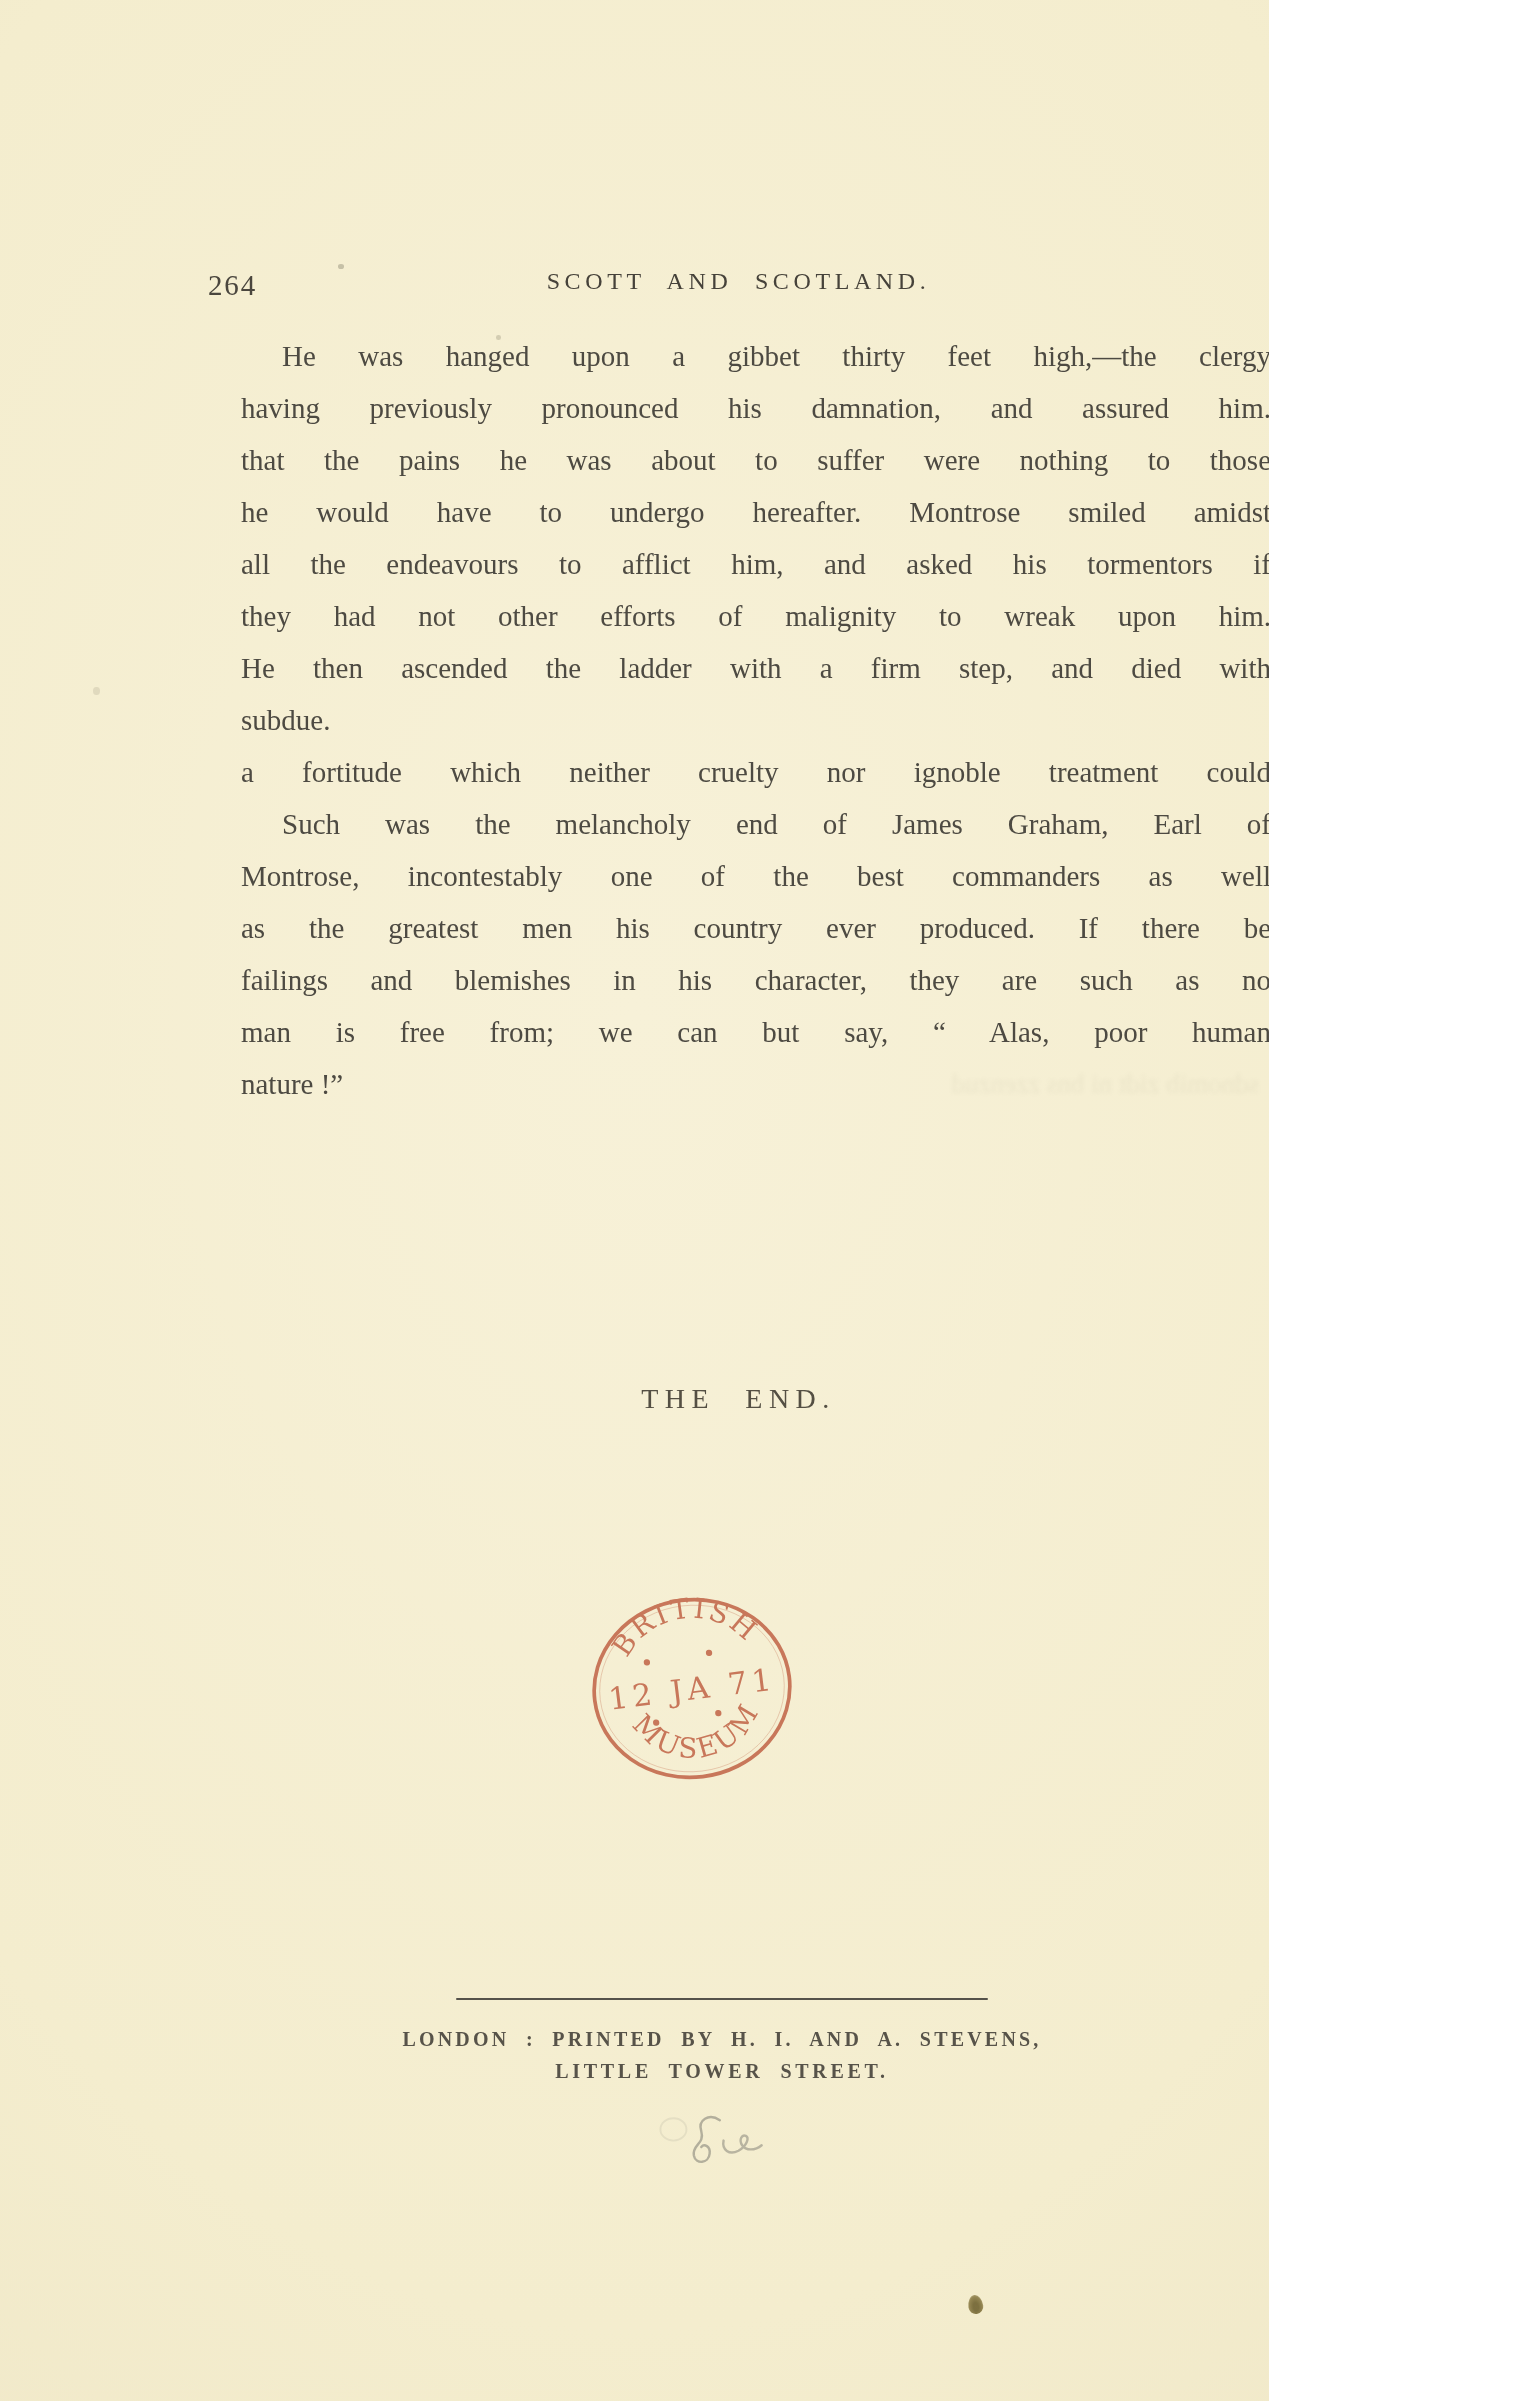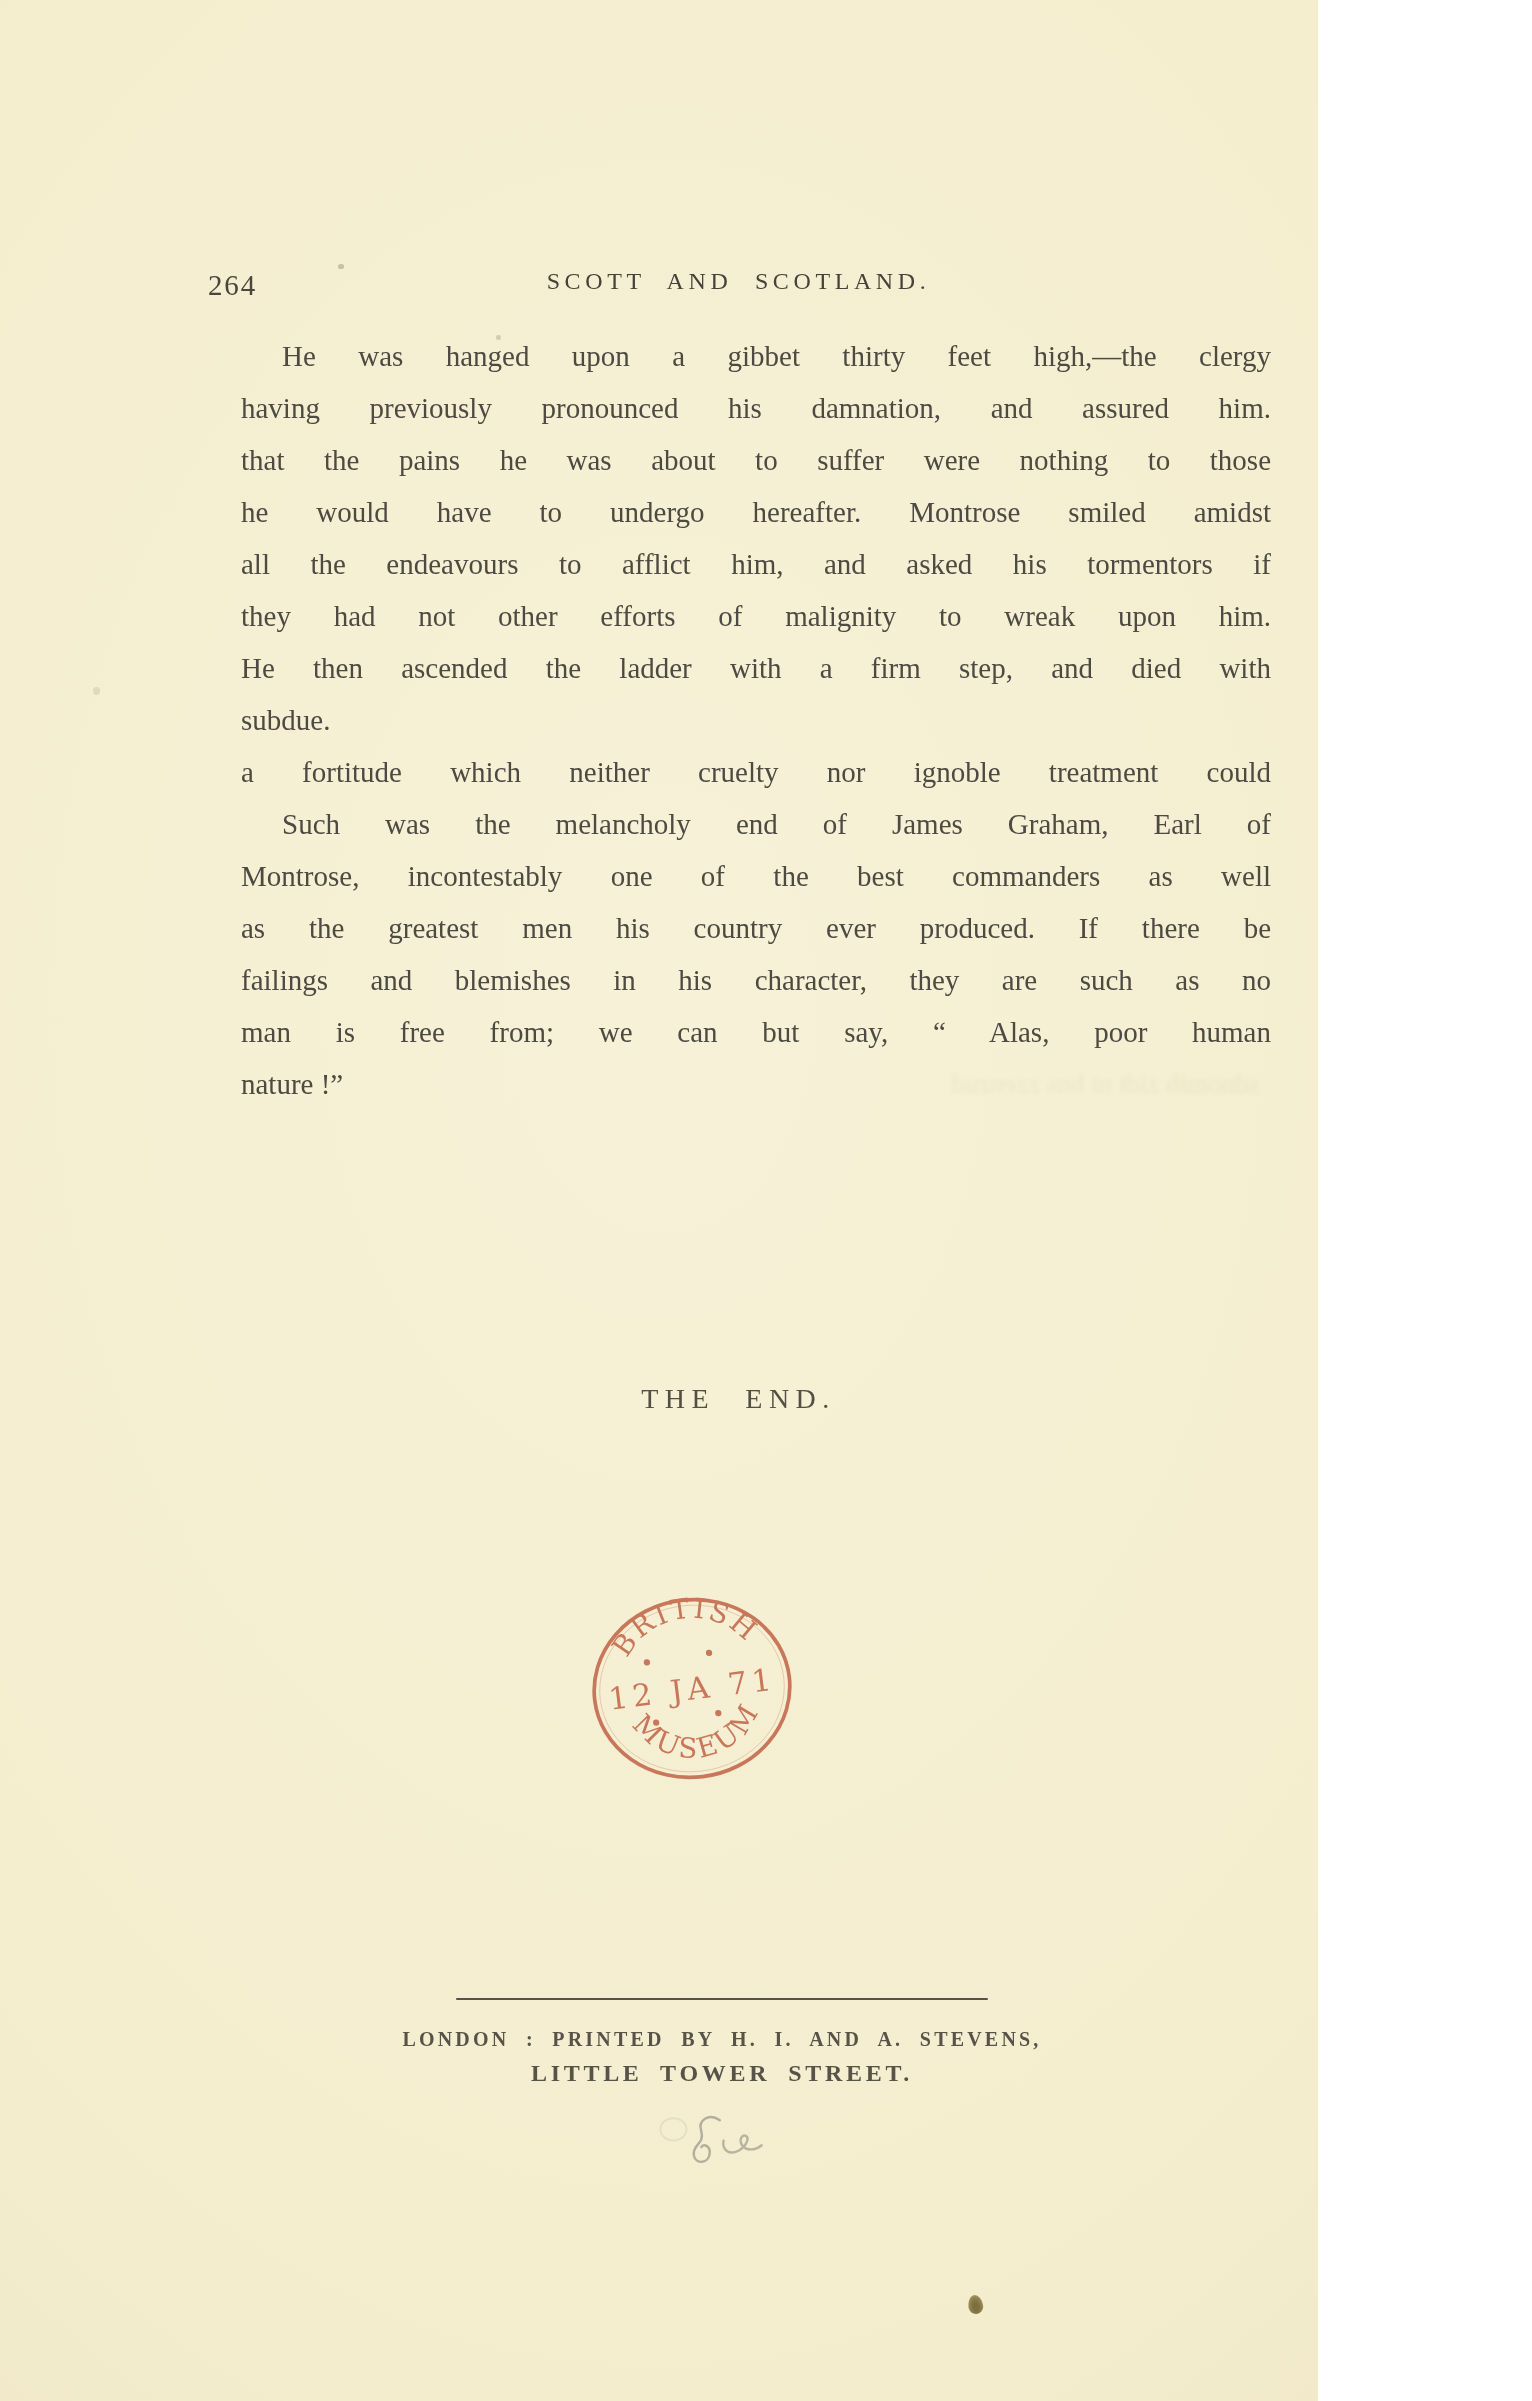--- a/index.html
+++ b/index.html
@@ -1,23 +1,24 @@
 <!DOCTYPE html>
 <html style="font-size:15px"><head>
 <meta charset="utf-8">
 <style>
   html, body { margin: 0; padding: 0; }
   .page {
     position: relative;
-    width: 1318px;
+    width: 1223px;
     height: 2401px;
     background: radial-gradient(ellipse 130% 100% at 50% 42%, #f7f1d8 0%, #f4edce 55%, #ece3c2 100%);
     font-family: "Liberation Serif", serif;
     color: #4c4941;
     overflow: hidden;
+    padding-left: 46px;
   }
 
   
   .running-header { position: absolute; top: 268px; left: 206px; width: 1065px; height: 37px; }
   .page-num { position: absolute; left: 1.9px; top: 0.9px; font-size: 29px; letter-spacing: 1.9px; color: #4a463e; }
   .running-title { text-align: center; font-size: 24px; letter-spacing: 4.6px; word-spacing: 12px; color: #46423a; }
 
   
   .body-text { position: absolute; top: 330px; left: 205px; width: 1066px; font-size: 29px; line-height: 52px; color: #4d4a42; }
   .line { text-align: justify; text-align-last: justify; text-justify: inter-word; margin-left: 36px; }
@@ -32,21 +33,21 @@
   .the-end { position: absolute; top: 1383px; left: 206px; width: 1065px; text-align: center;
              font-size: 28px; letter-spacing: 6.5px; word-spacing: 16.7px; color: #544f43; }
 
   
   .stamp { position: absolute; left: 581px; top: 1585px; }
 
   
   .colophon { position: absolute; top: 1998px; left: 208px; width: 1028px; text-align: center; color: #575349; font-weight: bold; }
   .rule { width: 532px; border-top: 2.8px solid #55524a; margin: 0 auto; border-radius: 1.9px; }
   .colophon-line1 { margin-top: 28px; font-size: 20px; letter-spacing: 3.2px; word-spacing: 8.3px; }
-  .colophon-line2 { margin-top: 9.3px; font-size: 24px; letter-spacing: 3.7px; word-spacing: 8.3px; }
+  .colophon-line2 { margin-top: 9.3px; font-size: 20px; letter-spacing: 3.7px; word-spacing: 8.3px; }
 
   
   .pen-mark { position: absolute; left: 653px; top: 2109px; }
   .blemish { position: absolute; left: 968px; top: 2295px; width: 15px; height: 18.5px;
              background: radial-gradient(ellipse at 50% 62%, #6f6230 25%, #8a7b45 60%, rgba(138,123,69,0) 100%);
              border-radius: 50% 50% 50% 50% / 62% 62% 40% 40%; transform: rotate(-8deg); opacity: .9; }
   .speck1 { position: absolute; left: 338px; top: 264px; width: 5.6px; height: 4.6px; background: #8f8a74; border-radius: 50%; opacity: .45; }
   .speck2 { position: absolute; left: 93px; top: 687px; width: 6.5px; height: 8.3px; background: #a29c82; border-radius: 50%; opacity: .25; }
   .speck3 { position: absolute; left: 496px; top: 335px; width: 4.6px; height: 4.6px; background: #968f76; border-radius: 50%; opacity: .35; }
 </style>

